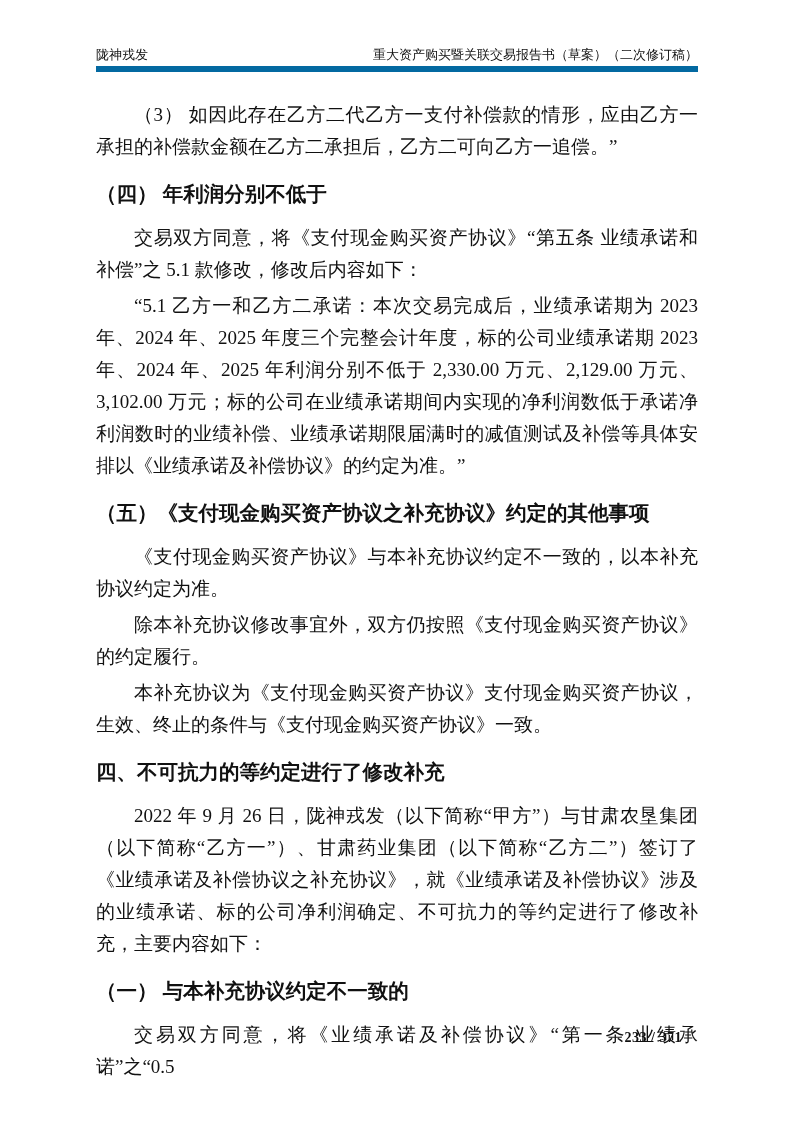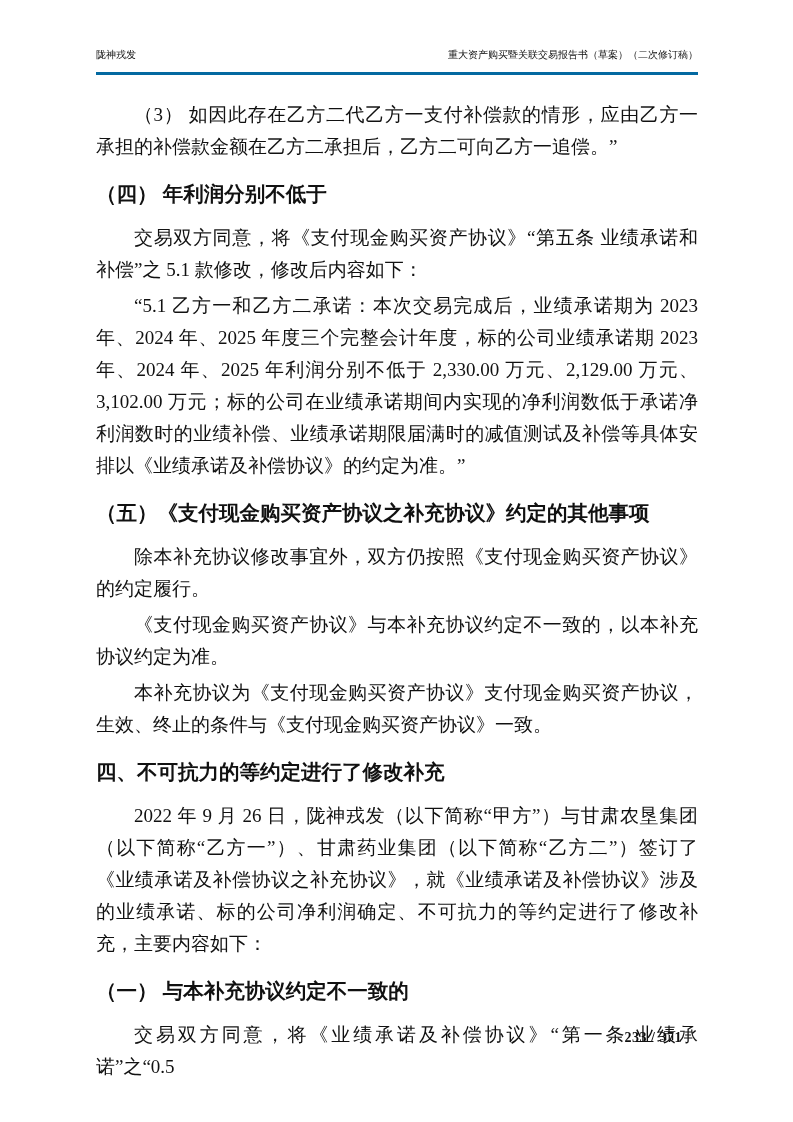--- a/index.html
+++ b/index.html
@@ -15,23 +15,23 @@
     font-family: "Liberation Serif", "DejaVu Serif", serif;
   }
   .page-header {
     position: absolute;
     top: 46px;
     left: 96px;
     right: 95px;
     display: flex;
     justify-content: space-between;
     align-items: flex-end;
-    border-bottom: 3px solid #0369a1;
-    padding-bottom: 9px;
-    font-size: 10px;
+    border-bottom: 6px solid #0369a1;
+    padding-bottom: 3px;
+    font-size: 13px;
     line-height: 17px;
     white-space: nowrap;
   }
   .doc-body {
     position: absolute;
     top: 69px;
     left: 96px;
     right: 95px;
     padding-top: 26px;
     font-size: 19px;
@@ -69,22 +69,22 @@
     <span>陇神戎发</span>
     <span>重大资产购买暨关联交易报告书（草案）（二次修订稿）</span>
   </div>
 
   <div class="doc-body" id="doc-body">
       <p class="paragraph">（3） 如因此存在乙方二代乙方一支付补偿款的情形，应由乙方一承担的补偿款金额在乙方二承担后，乙方二可向乙方一追偿。”</p>
       <h3 class="heading2">（四） 年利润分别不低于</h3>
       <p class="paragraph">交易双方同意，将《支付现金购买资产协议》“第五条 业绩承诺和补偿”之 5.1 款修改，修改后内容如下：</p>
       <p class="paragraph">“5.1 乙方一和乙方二承诺：本次交易完成后，业绩承诺期为 2023 年、2024 年、2025 年度三个完整会计年度，标的公司业绩承诺期 2023 年、2024 年、2025 年利润分别不低于 2,330.00 万元、2,129.00 万元、3,102.00 万元；标的公司在业绩承诺期间内实现的净利润数低于承诺净利润数时的业绩补偿、业绩承诺期限届满时的减值测试及补偿等具体安排以《业绩承诺及补偿协议》的约定为准。”</p>
       <h3 class="heading2">（五）《支付现金购买资产协议之补充协议》约定的其他事项</h3>
+      <p class="paragraph">《支付现金购买资产协议》与本补充协议约定不一致的，以本补充协议约定为准。</p>
       <p class="paragraph">除本补充协议修改事宜外，双方仍按照《支付现金购买资产协议》的约定履行。</p>
-      <p class="paragraph">《支付现金购买资产协议》与本补充协议约定不一致的，以本补充协议约定为准。</p>
       <p class="paragraph">本补充协议为《支付现金购买资产协议》支付现金购买资产协议，生效、终止的条件与《支付现金购买资产协议》一致。</p>
       <h2 class="heading1">四、不可抗力的等约定进行了修改补充</h2>
       <p class="paragraph">2022 年 9 月 26 日，陇神戎发（以下简称“甲方”）与甘肃农垦集团（以下简称“乙方一”）、甘肃药业集团（以下简称“乙方二”）签订了《业绩承诺及补偿协议之补充协议》，就《业绩承诺及补偿协议》涉及的业绩承诺、标的公司净利润确定、不可抗力的等约定进行了修改补充，主要内容如下：</p>
       <h3 class="heading2">（一） 与本补充协议约定不一致的</h3>
       <p class="paragraph">交易双方同意，将《业绩承诺及补偿协议》“第一条 业绩承诺”之“0.5</p>
     </div>
 
   <div class="page-number">233 / 371</div>
 
 </div>

